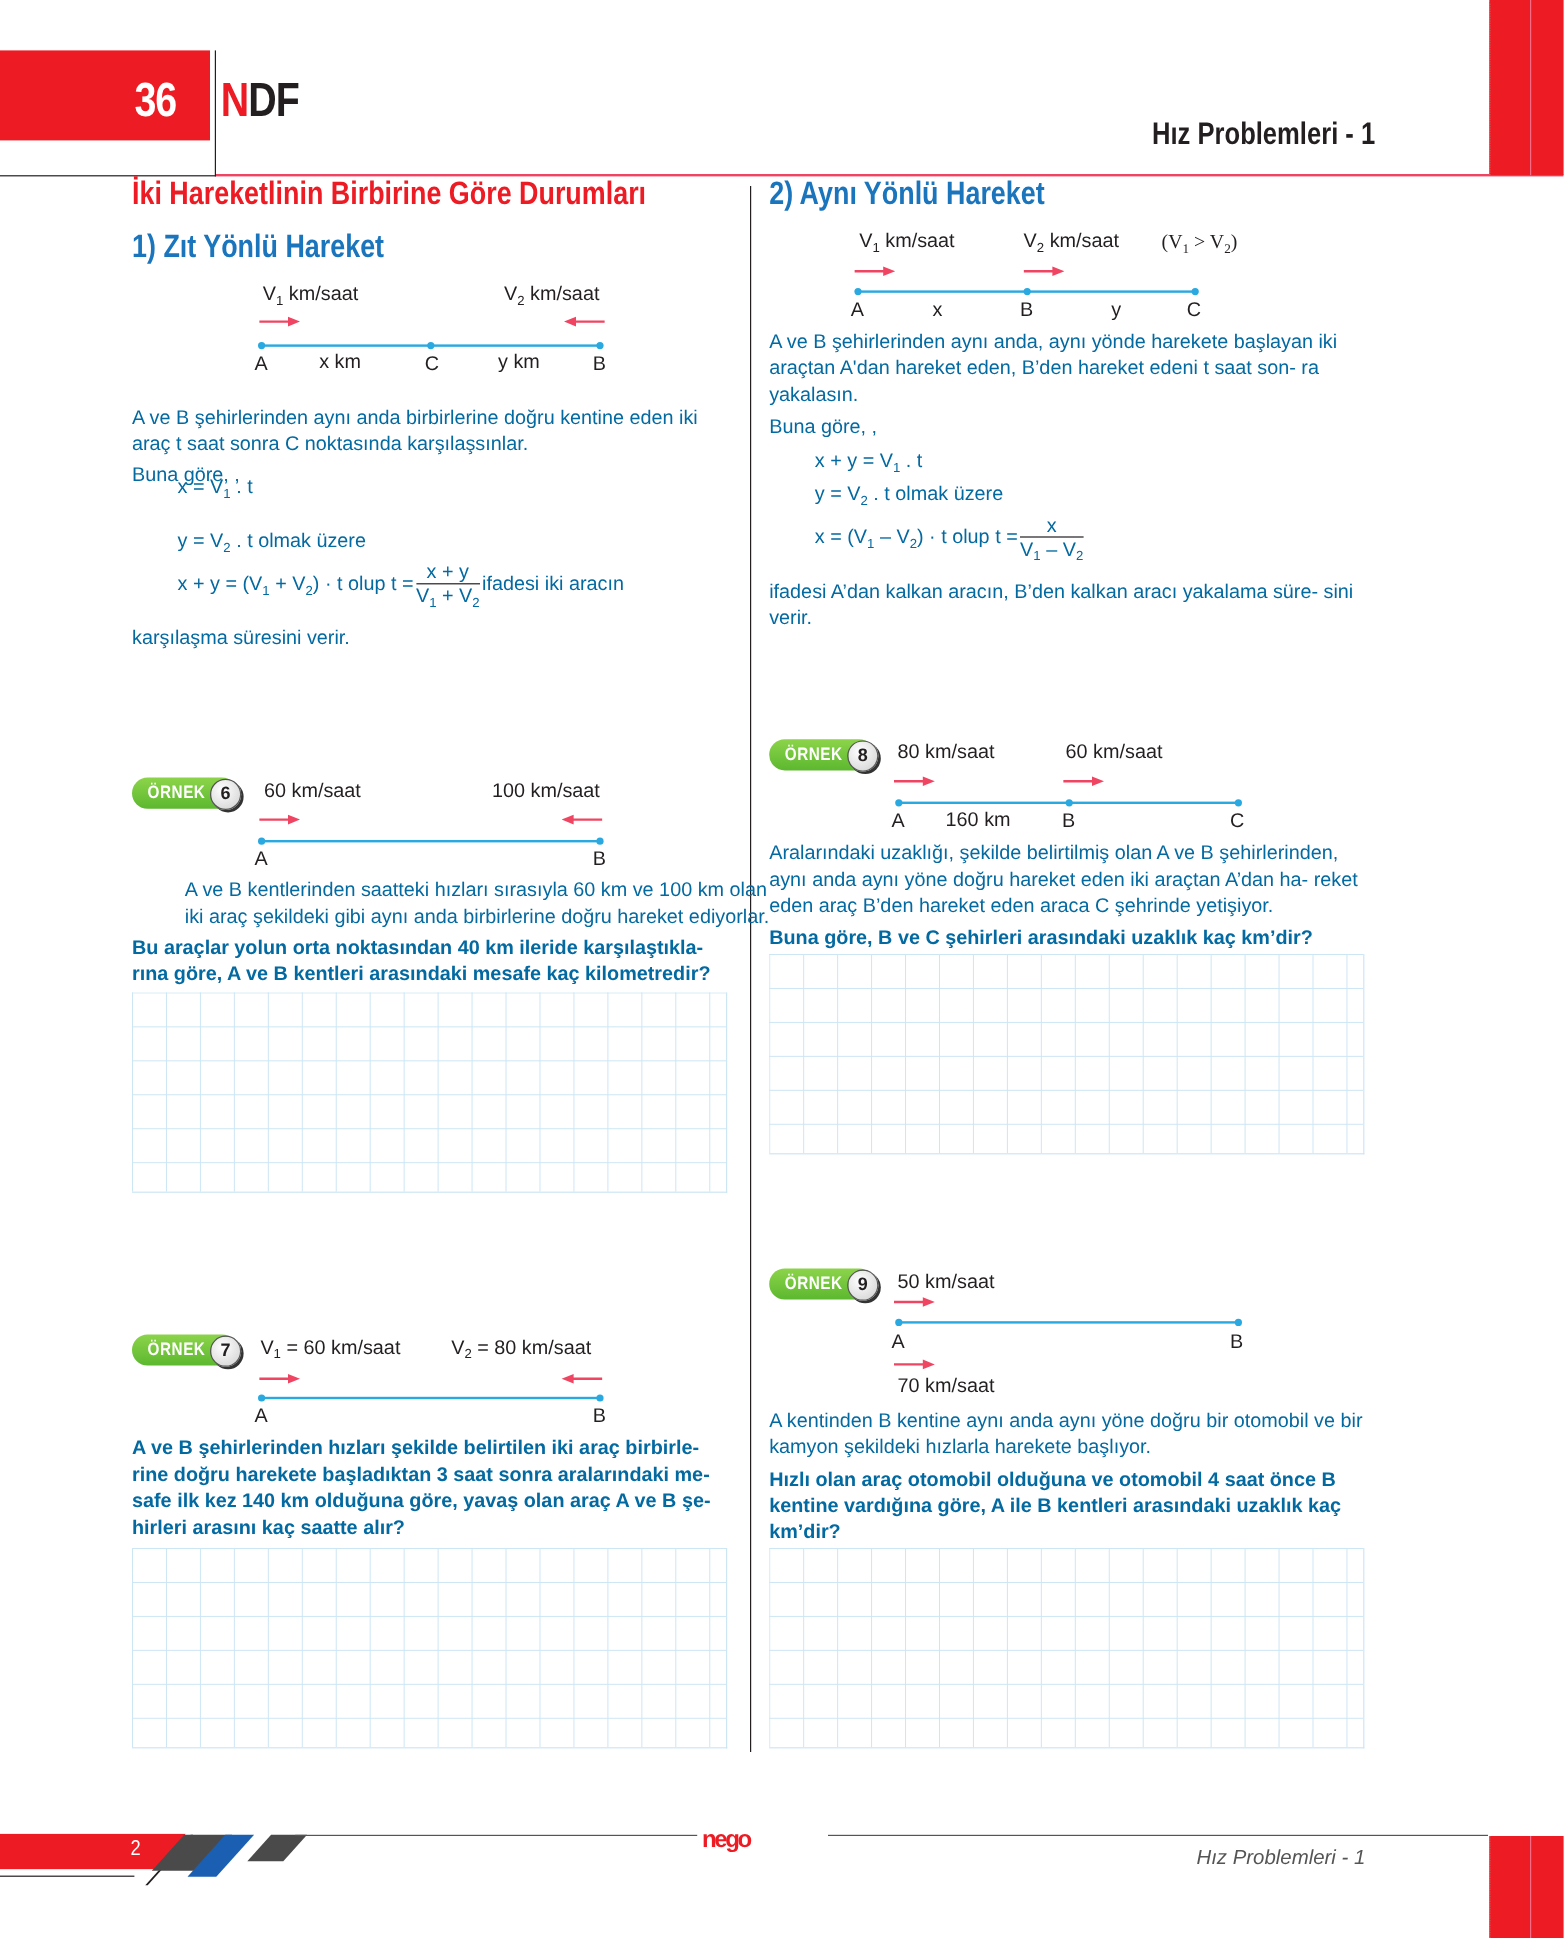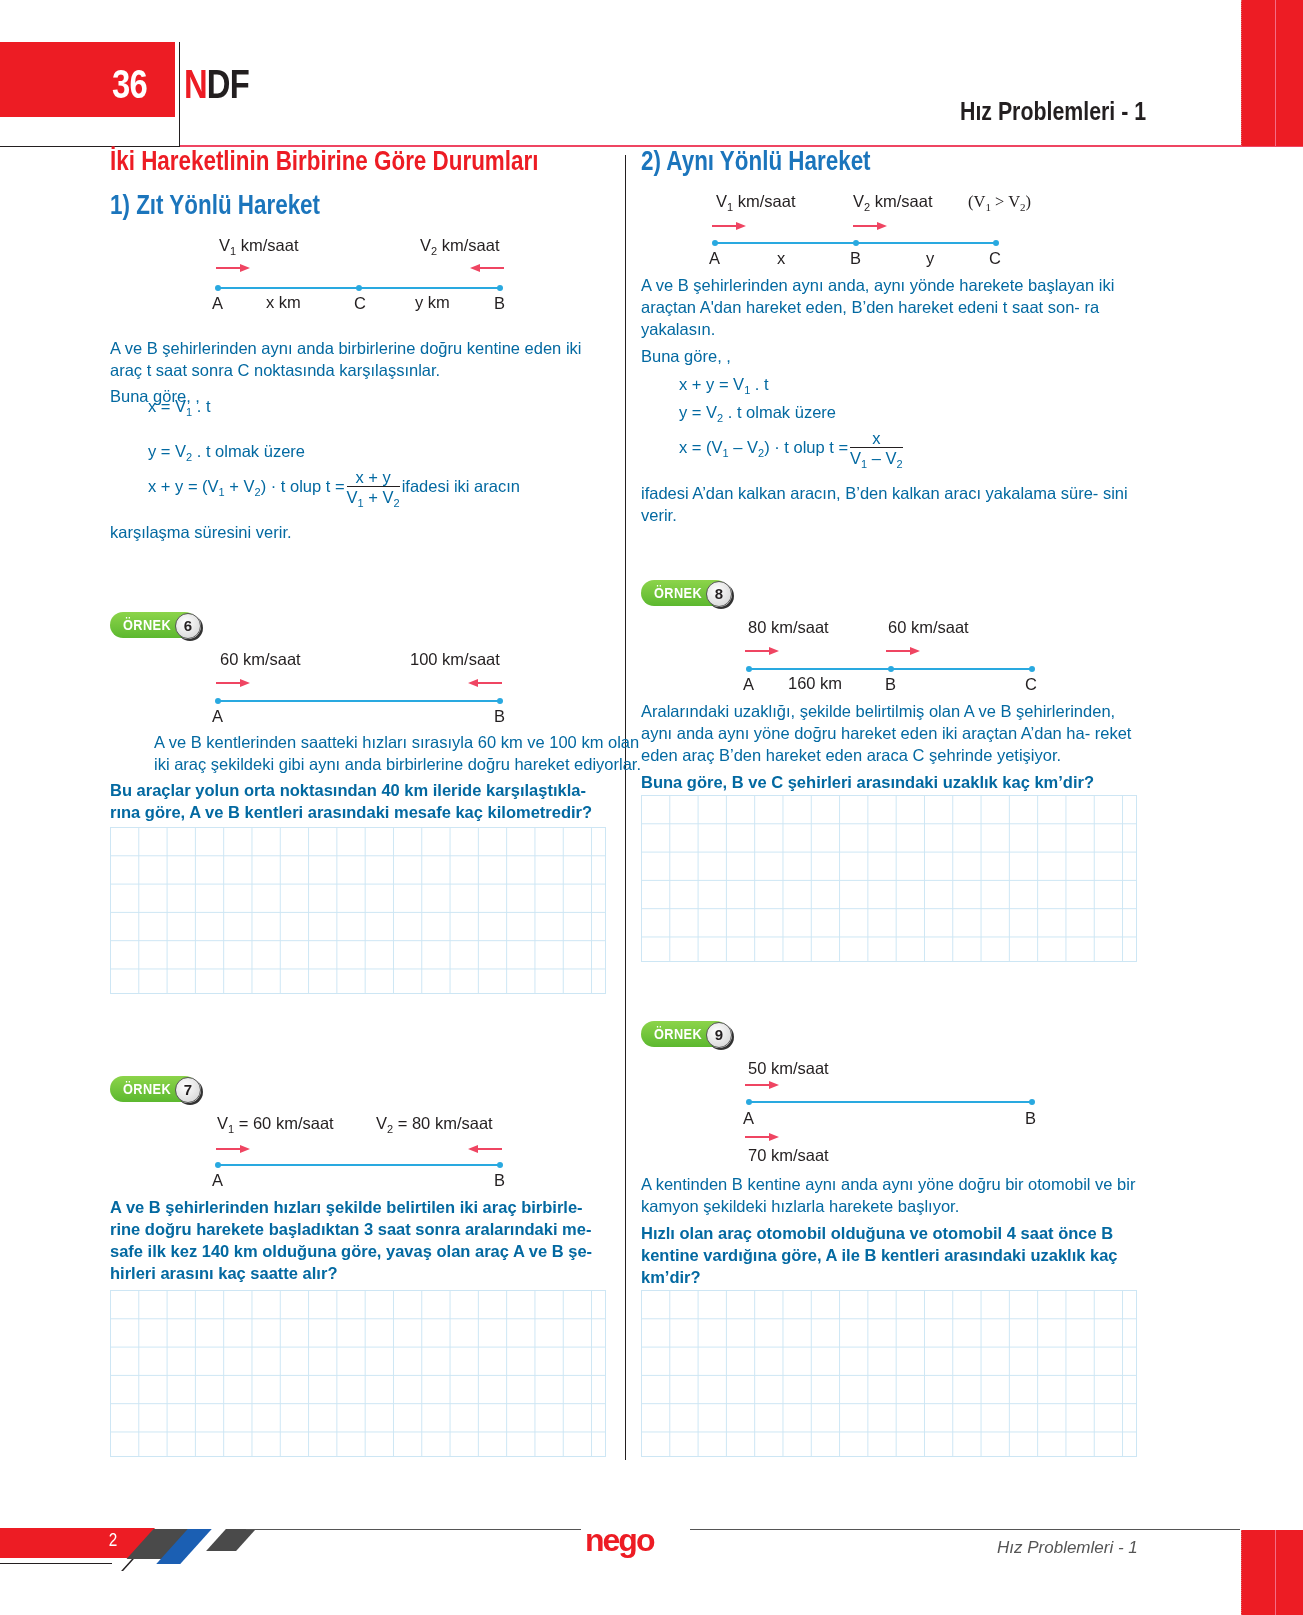--- a/index.html
+++ b/index.html
@@ -25,42 +25,42 @@
   
   .txt { font-size:16.5px; line-height:22px; color:#0369a1; }
   .bold { font-weight:bold; }
   .lbl { font-size:16.5px; white-space:nowrap; }
   sub { font-size:11px; vertical-align:-4px; line-height:0; }
   
   .seg { height:2px; background:#29a9e0; }
   .dot { width:6px; height:6px; border-radius:50%; background:#29a9e0; margin-left:-3px; margin-top:-3px; }
   .arr { width:36px; height:10px; }
   
-  .badge { width:92px; height:28px; }
+  .badge { width:92px; height:28px;margin-top:36px; }
   .badge .pill { position:absolute; left:0; top:0; width:88px; height:26px; border-radius:13px; background:linear-gradient(#8cd44a,#5cb82f); }
   .badge .word { position:absolute; left:13px; top:4px; font-size:15px; font-weight:bold; color:#fff; letter-spacing:0.5px; transform:scaleX(0.85); transform-origin:left; }
   .badge .circ { position:absolute; left:65px; top:1px; width:24px; height:24px; border-radius:50%; background:radial-gradient(circle at 40% 35%,#fff,#cfcfcf); border:1px solid #555; box-shadow:2px 2px 0 #333; text-align:center; font-size:15px; font-weight:bold; line-height:24px; color:#231f20; }
   
   .grid { background-color:#fff;
     background-image: linear-gradient(to right, #cde6f4 1px, transparent 1px), linear-gradient(to bottom, #cde6f4 1px, transparent 1px);
     background-size:28.3px 28.3px; border-right:1px solid #cde6f4; border-bottom:1px solid #cde6f4; }
   
   .frac { display:inline-block; vertical-align:middle; text-align:center; margin:0 2px; }
   .frac .num { display:block; border-bottom:1px solid #231f20; padding:0 4px; line-height:18px; }
   .frac .den { display:block; line-height:20px;text-align:center; }
   
   .ftr-red { left:0; top:1528px; width:155px; height:30px; background:#ed1c24; clip-path:polygon(0 0,100% 0,84% 100%,0 100%); }
   .ftr-num { left:108px; top:1530px; font-size:18px; color:#fff; transform:scaleX(0.85); }
   .ftr-baseline { left:0; top:1563px; width:112px; height:1px; background:#231f20; }
   .ftr-slash { width:2px; height:42px; background:#231f20; transform:skewX(-42deg); }
   .ftr-para { height:30px; }
   .ftr-line { left:246px; top:1529px; width:335px; height:1px; background:#555; }
   .ftr-line2 { left:690px; top:1529px; width:550px; height:1px; background:#555; }
   .ftr-title { left:997px; top:1538px; font-size:17px; font-style:italic; color:#555; white-space:nowrap; }
-  .logo { left:585px; top:1522px; font-size:32px; font-weight:bold; color:#ed1c24; letter-spacing:-2px; }
+  .logo { left:585px; top:1522px; font-size:20px; font-weight:bold; color:#ed1c24; letter-spacing:-2px; }
 </style>
 </head>
 <body>
 
 <div class="abs hdr-red"></div>
 <div class="abs hdr-num">36</div>
 <div class="abs hdr-vline"></div>
 <div class="abs hdr-brand"><span class="n">N</span><span>DF</span></div>
 <div class="abs hdr-base-left"></div>
 <div class="abs hdr-base-right"></div>

